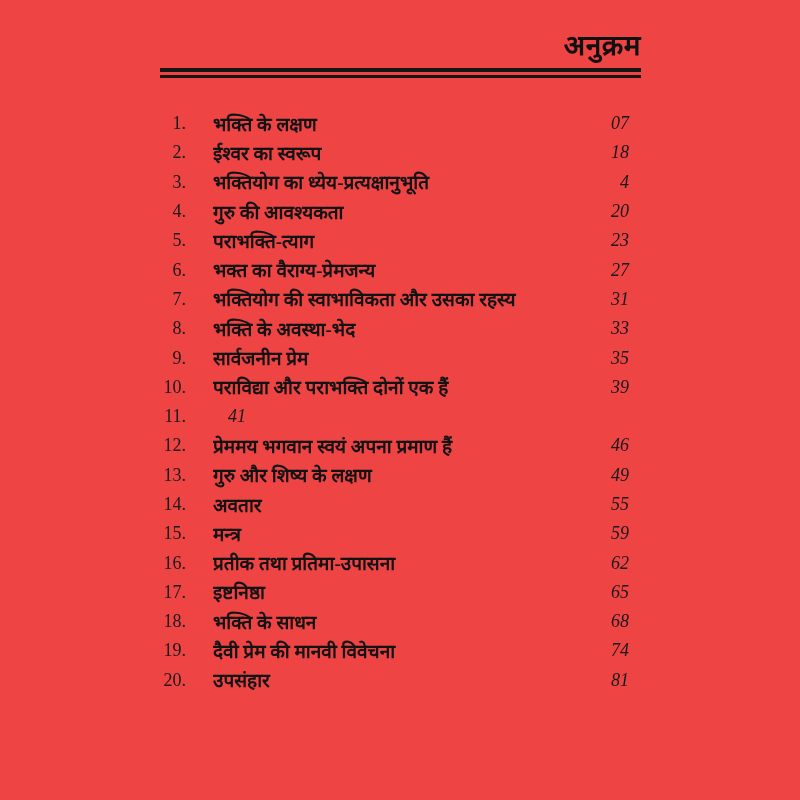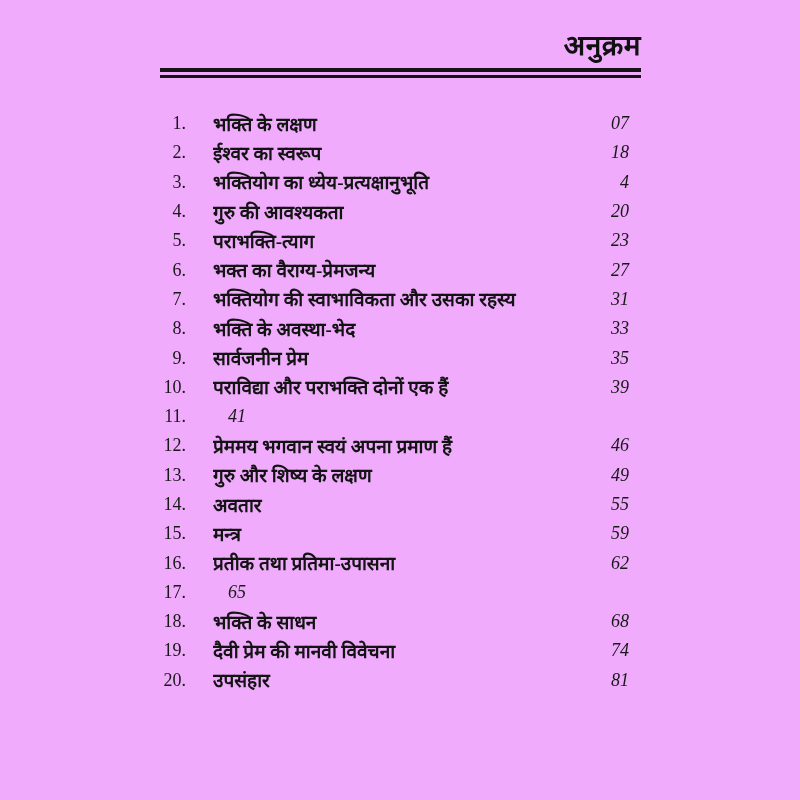--- a/index.html
+++ b/index.html
@@ -4,21 +4,21 @@
 <style>
   html, body {
     margin: 0;
     padding: 0;
     background: #ffffff;
   }
   .sheet {
     position: relative;
     width: 800px;
     height: 800px;
-    background: #f0abfc;
+    background: #ef4444;
     overflow: hidden;
     font-family: "Liberation Serif", "DejaVu Serif", serif;
     color: #111111;
   }
   .content {
     margin-left: 160px;
     margin-right: 159px; 
   }
   .page-title {
     margin: 0;
@@ -171,20 +171,21 @@
         </div>
 
         <div class="toc-row">
           <span class="num">16.</span>
           <span class="title">प्रतीक तथा प्रतिमा-उपासना</span>
           <span class="pageno">62</span>
         </div>
 
         <div class="toc-row">
           <span class="num">17.</span>
+          <span class="title">इष्टनिष्ठा</span>
           <span class="pageno">65</span>
         </div>
 
         <div class="toc-row">
           <span class="num">18.</span>
           <span class="title">भक्ति के साधन</span>
           <span class="pageno">68</span>
         </div>
 
         <div class="toc-row">

